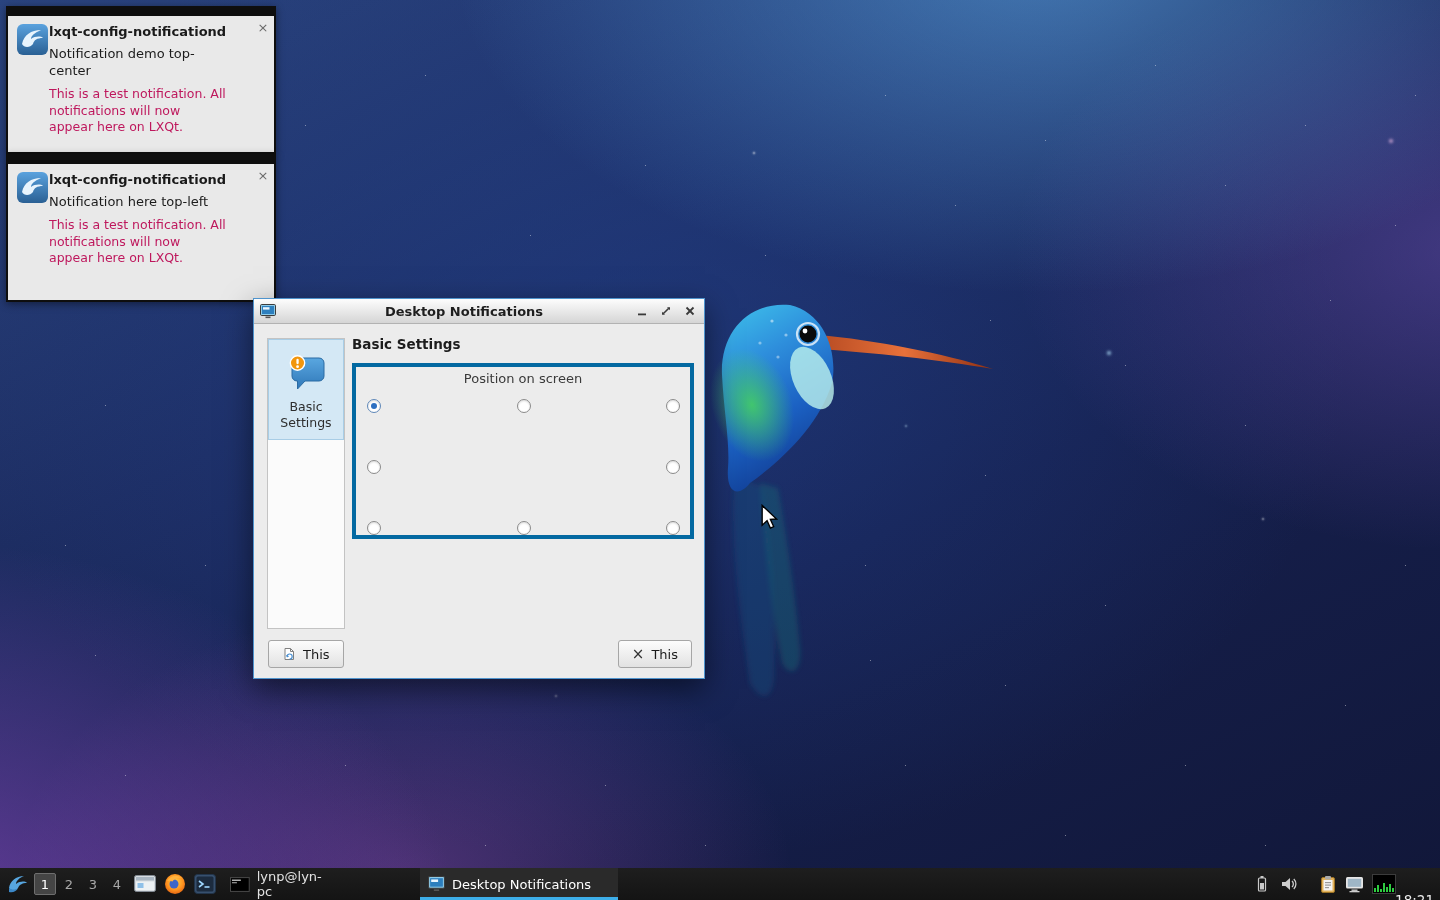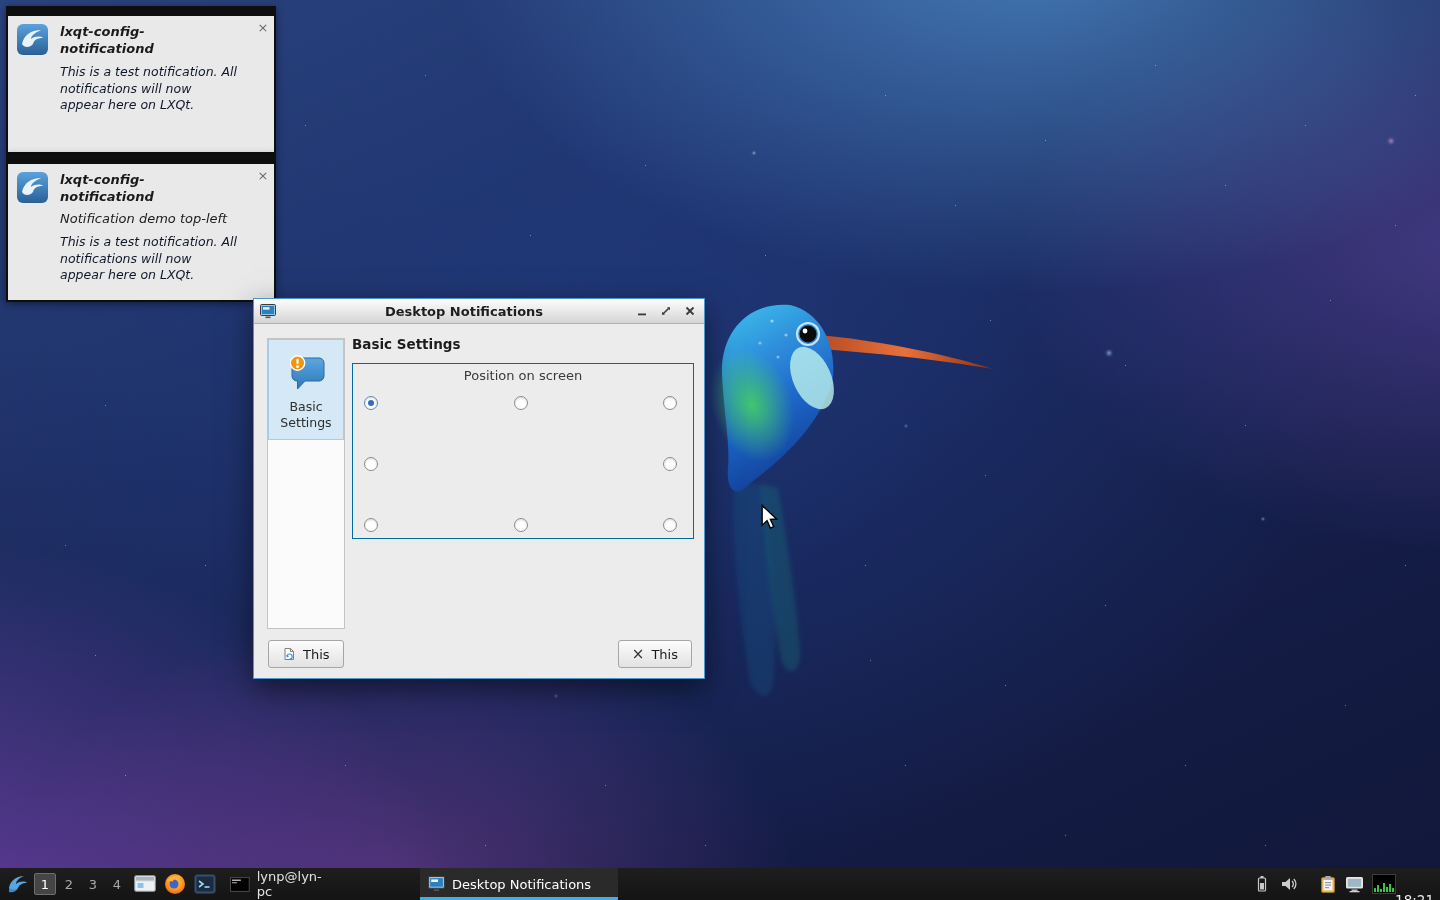--- a/index.html
+++ b/index.html
@@ -23,45 +23,45 @@
     1262px 518px 2px 0 rgba(255,255,255,.8),905px 425px 2px 0 rgba(200,240,255,.7),
     555px 695px 2px 0 rgba(255,255,255,.6),1390px 140px 3px 1px rgba(255,200,240,.7);}
   .bird{position:absolute;left:690px;top:283px;}
 
   
   .notification{position:absolute;left:6px;width:270px;height:148px;box-sizing:border-box;
     background:#e9e9e9;border:2px solid #0e0e0e;border-top:10px solid #0e0e0e;
     box-shadow:0 2px 8px rgba(0,0,0,.45);}
   .n-inner{position:relative;padding:7px 8px 6px 8px;display:flex;}
   .n-icon{width:33px;height:33px;flex:0 0 33px;}
-  .n-text{margin-left:11px;width:178px;font-style:italic;}
+  .n-text{width:178px;}
   .n-app{font-weight:bold;font-size:13px;color:#1a1a1a;line-height:17px;}
   .n-summary{font-size:13px;color:#1c1c1c;line-height:17px;margin-top:5px;}
-  .n-body{font-size:12.5px;color:#0f172a;line-height:16.5px;margin-top:7px;}
+  .n-body{font-size:12.5px;color:#be185d;line-height:16.5px;margin-top:7px;}
   .n-close{position:absolute;top:4px;right:3px;width:16px;height:16px;line-height:15px;text-align:center;
     color:#6a6a6a;font-size:13px;cursor:default;}
 
   
   .dialog{position:absolute;left:253px;top:298px;width:452px;height:381px;box-sizing:border-box;
     background:#ececec;border:1px solid #4f94cd;box-shadow:0 10px 28px rgba(0,0,0,.5);}
   .titlebar{position:absolute;left:0;top:0;right:0;height:25px;
     background:linear-gradient(#fdfdfd,#d5d5d5);border-bottom:1px solid #b2b2b2;
     display:flex;align-items:center;padding:0 6px;box-sizing:border-box;}
   .tb-title{position:absolute;left:40px;right:70px;text-align:center;font-weight:bold;font-size:13px;color:#1e1e1e;}
   .tb-btns{margin-left:auto;display:flex;gap:8px;align-items:center;}
   .tb-btn{width:16px;height:16px;display:flex;align-items:center;justify-content:center;}
   .heading{position:absolute;left:98px;top:37px;font-weight:bold;font-size:13.5px;color:#1c1c1c;}
   .sidebar{position:absolute;left:13px;top:39px;width:78px;height:291px;box-sizing:border-box;
     background:#fbfbfb;border:1px solid #c3c3c3;}
   .side-item{box-sizing:border-box;width:100%;padding:9px 3px 8px 3px;text-align:center;
     font-size:12.5px;line-height:16px;color:#2e2e2e;border:1px solid transparent;}
   .side-item.selected{background:#d4e8f5;border:1px solid #a8cde6;}
   .side-icon{height:46px;display:flex;align-items:center;justify-content:center;margin-bottom:4px;}
   .groupbox{position:absolute;left:98px;top:64px;width:342px;height:176px;box-sizing:border-box;
-    border:1px solid #0369a1;}
+    border:4px solid #0369a1;}
   .group-title{text-align:center;font-size:13px;color:#3a3a3a;margin-top:4px;}
   .radio{position:absolute;width:14px;height:14px;box-sizing:border-box;border-radius:50%;
     background:#fff;border:1px solid #8b8b8b;box-shadow:inset 0 1px 2px rgba(0,0,0,.15);}
   .radio.checked{border-color:#5f87b8;}
   .radio.checked::after{content:"";position:absolute;left:3px;top:3px;right:3px;bottom:3px;
     border-radius:50%;background:#2d6fc1;}
   .btn{position:absolute;top:341px;height:28px;box-sizing:border-box;display:flex;align-items:center;gap:7px;
     padding:0 13px;background:linear-gradient(#fcfcfc,#e2e2e2);border:1px solid #a6a6a6;border-radius:3px;
     font-size:13px;color:#1a1a1a;}
   .btn .x-glyph{font-size:15px;line-height:1;color:#333;}
@@ -136,35 +136,36 @@
             <linearGradient id="nic1" x1="0" y1="0" x2="0" y2="1">
           <stop offset="0" stop-color="#5aa2de"></stop>
               <stop offset="1" stop-color="#2a6094"></stop>
             </linearGradient>
           </defs>
         <rect x="1" y="1" width="31" height="31" rx="6" fill="url(#nic1)"></rect>
         <path d="M6 21 C8 12 15 7 25 7 C18 10 15 13 15 16 C19 13 25 13 27 15 C21 15 18 17 17 21 C14 25 8 25 6 21 Z" fill="#e8f4fd"></path>
       </svg>
       <div class="n-text">
         <div class="n-app">lxqt-config-notificationd</div>
+        <div class="n-summary">Notification demo top-center</div>
         <div class="n-body">This is a test notification. All notifications will now appear here on LXQt.</div>
       </div>
       <div class="n-close">×</div>
     </div>
   </div>
 
   <div class="notification" style="top:154px">
     <div class="n-inner">
       <svg class="n-icon" viewBox="0 0 33 33">
         <rect x="1" y="1" width="31" height="31" rx="6" fill="url(#nic1)"></rect>
         <path d="M6 21 C8 12 15 7 25 7 C18 10 15 13 15 16 C19 13 25 13 27 15 C21 15 18 17 17 21 C14 25 8 25 6 21 Z" fill="#e8f4fd"></path>
       </svg>
       <div class="n-text">
         <div class="n-app">lxqt-config-notificationd</div>
-        <div class="n-summary">Notification demo top-left</div>
+        <div class="n-summary">Notification here top-left</div>
         <div class="n-body">This is a test notification. All notifications will now appear here on LXQt.</div>
       </div>
       <div class="n-close">×</div>
     </div>
   </div>
 
   <div class="dialog">
     <div class="titlebar">
       <svg width="16" height="15" viewBox="0 0 16 15">
         <rect x="0.5" y="0.5" width="15" height="11" rx="1.2" fill="#8ecbe9" stroke="#3c3c3c"></rect>

